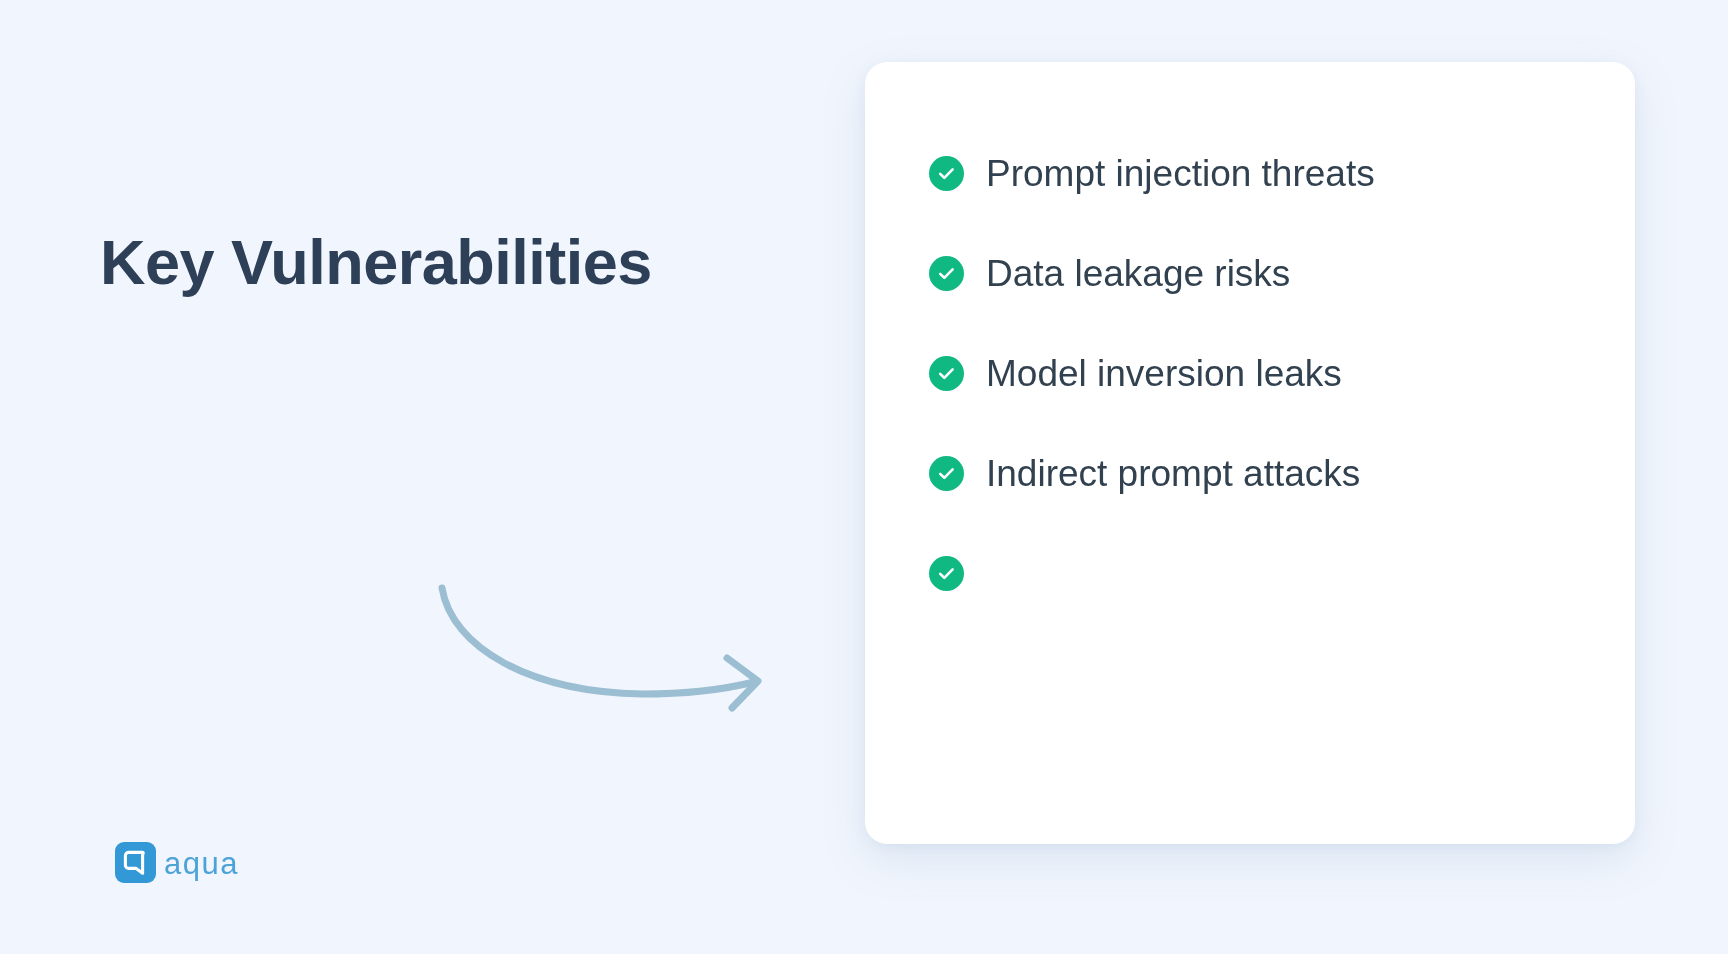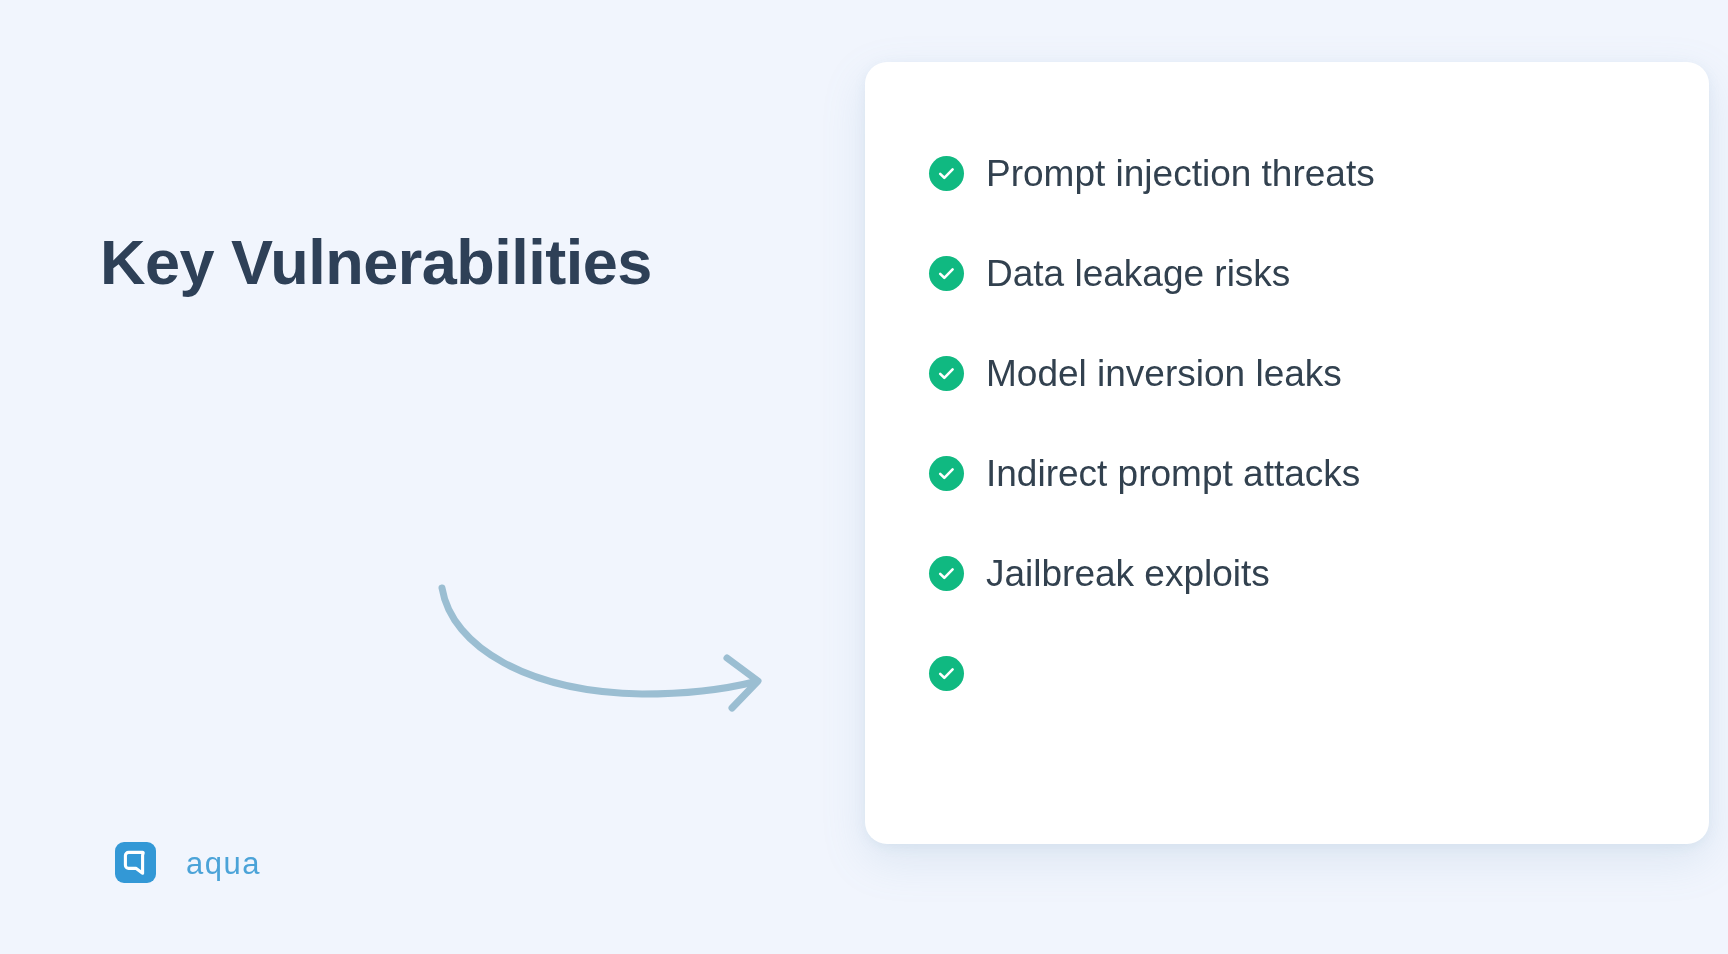--- a/index.html
+++ b/index.html
@@ -57,21 +57,21 @@
   }
   .arrow-wrap svg { display: block; width: 340px; height: 150px; }
 
   
   .logo {
     position: absolute;
     left: 115px;
     top: 842px;
     display: flex;
     align-items: center;
-    gap: 30px;
+    gap: 8px;
   }
   .logo-mark {
     width: 41px;
     height: 41px;
     border-radius: 9px;
     background: #3398d6;
     display: flex;
     align-items: center;
     justify-content: center;
     flex: 0 0 auto;
@@ -85,21 +85,21 @@
     color: #4ba3d8;
     position: relative;
     top: 1px;
   }
 
   
   .card {
     position: absolute;
     left: 865px;
     top: 62px;
-    width: 844px;
+    width: 770px;
     height: 782px;
     background: #ffffff;
     border-radius: 22px;
     box-shadow: 0 16px 44px rgba(120, 160, 190, 0.17),
                 0 3px 12px rgba(120, 160, 190, 0.10);
   }
 
   .vuln-list {
     position: absolute;
     left: 64px;
@@ -197,28 +197,20 @@
 
       <li class="vuln-item">
         <span class="check-badge">
           <svg width="19" height="19" viewBox="0 0 19 19" xmlns="http://www.w3.org/2000/svg" aria-hidden="true">
             <path d="M3.2 9.9 L7.3 13.8 L15.6 5.4" fill="none" stroke="#ffffff" stroke-width="2.6" stroke-linecap="round" stroke-linejoin="round"></path>
           </svg>
         </span>
         <span class="vuln-label">Indirect prompt attacks</span>
       </li>
 
-      <li class="vuln-item">
-        <span class="check-badge">
-          <svg width="19" height="19" viewBox="0 0 19 19" xmlns="http://www.w3.org/2000/svg" aria-hidden="true">
-            <path d="M3.2 9.9 L7.3 13.8 L15.6 5.4" fill="none" stroke="#ffffff" stroke-width="2.6" stroke-linecap="round" stroke-linejoin="round"></path>
-          </svg>
-        </span>
-        <span class="vuln-label">Jailbreak exploits</span>
-      </li>
 
 
       <li class="vuln-item">
         <span class="check-badge">
           <svg width="19" height="19" viewBox="0 0 19 19" xmlns="http://www.w3.org/2000/svg" aria-hidden="true">
             <path d="M3.2 9.9 L7.3 13.8 L15.6 5.4" fill="none" stroke="#ffffff" stroke-width="2.6" stroke-linecap="round" stroke-linejoin="round"></path>
           </svg>
         </span>
       </li>
 

